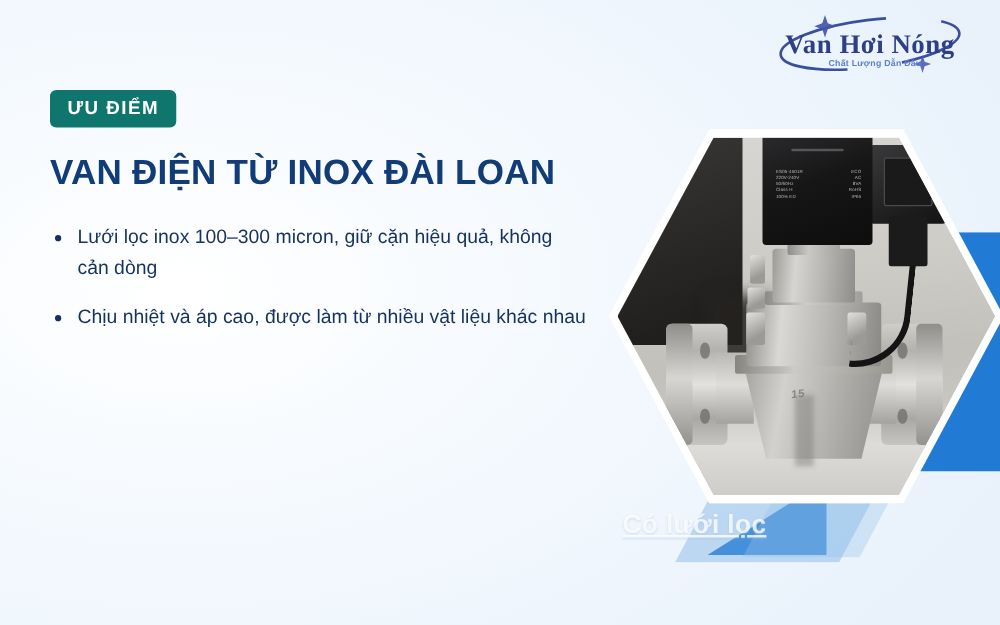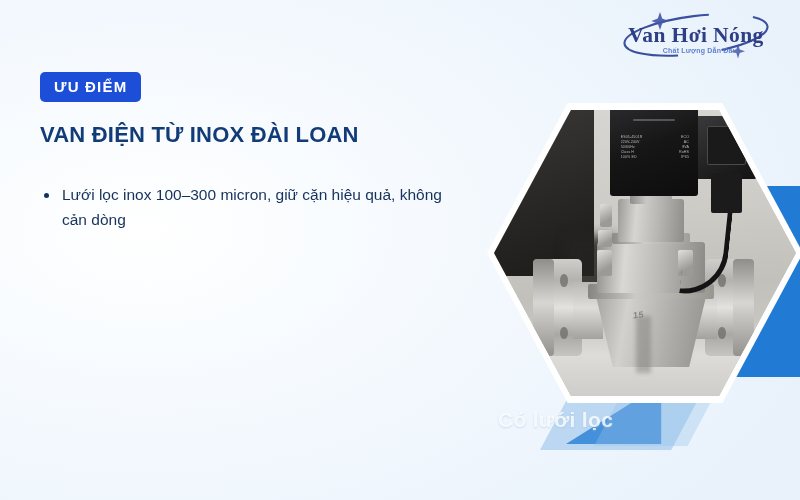--- a/index.html
+++ b/index.html
@@ -33,20 +33,21 @@
     clip-path:polygon(22% 0%, 100% 0%, 78% 100%, 0% 100%);
   }
 
   
   .photo-caption {
     position:absolute; left:498px; top:408px;
     font-size:21px; font-weight:700; letter-spacing:.3px;
     color:rgba(255,255,255,.78);
     text-shadow:0 1px 2px rgba(160,190,220,.45);
     white-space:nowrap;
+    text-decoration:underline;
   }
 
   
   .hex-frame {
     position:absolute; left:487px; top:103px; width:316px; height:300px;
     background:#ffffff;
     clip-path:polygon(25.5% 0%, 74.5% 0%, 100% 50%, 74.5% 100%, 25.5% 100%, 0% 50%);
     filter:drop-shadow(0 3px 7px rgba(80,120,170,.22));
   }
   .hex-inner {
@@ -191,29 +192,29 @@
   .neck {
     position:absolute; top:60%; width:10%; height:20%;
     background:linear-gradient(180deg,#b9b8b5,#dedddA 45%,#a3a29f 100%);
   }
   .neck.left { left:26%; }
   .neck.right { left:64%; }
 
   
   .content { position:absolute; left:40px; top:72px; width:430px; }
   .badge {
-    display:inline-block; background:#1d4ed8; color:#ffffff;
+    display:inline-block; background:#0f766e; color:#ffffff;
     font-size:15px; font-weight:700; letter-spacing:1.2px;
     padding:6px 14px 7px; border-radius:5px;
   }
   .headline {
-    margin-top:20px; font-size:22px; font-weight:700; letter-spacing:.2px;
+    margin-top:20px; font-size:28px; font-weight:700; letter-spacing:.2px;
     color:#123c77; line-height:1.15;
   }
-  .bullets { margin-top:36px; list-style:none; }
+  .bullets { margin-top:24px; list-style:none; }
   .bullets li {
     position:relative; padding-left:22px; margin-bottom:15px;
     font-size:15.5px; line-height:1.58; color:#16325c;
   }
   .bullets li::before {
     content:""; position:absolute; left:4px; top:10px;
     width:5px; height:5px; border-radius:50%; background:#16325c;
   }
 
   
@@ -301,20 +302,21 @@
   </div>
 </div>
 
 <div class="content">
   <div class="badge">ƯU ĐIỂM</div>
 
   <h1 class="headline">VAN ĐIỆN TỪ INOX ĐÀI LOAN</h1>
 
   <ul class="bullets">
     <li>Lưới lọc inox 100–300 micron, giữ cặn hiệu quả, không cản dòng</li>
+    <li>Chịu nhiệt và áp cao, được làm từ nhiều vật liệu khác nhau</li>
   </ul>
 </div>
 
 <div class="logo">
   <svg viewBox="0 0 176 62" xmlns="http://www.w3.org/2000/svg">
 
     <ellipse cx="88" cy="31" rx="72" ry="19" fill="none" stroke="#3a4f9e" stroke-width="2.1" transform="rotate(-7 88 31)" stroke-dasharray="150 44" stroke-dashoffset="96"></ellipse>
 
     <g fill="#4257a8">
       <path d="M52 8 L54.2 14.6 L60.6 17 L54.2 19.4 L52 26 L49.8 19.4 L43.4 17 L49.8 14.6 Z" opacity=".92"></path>

